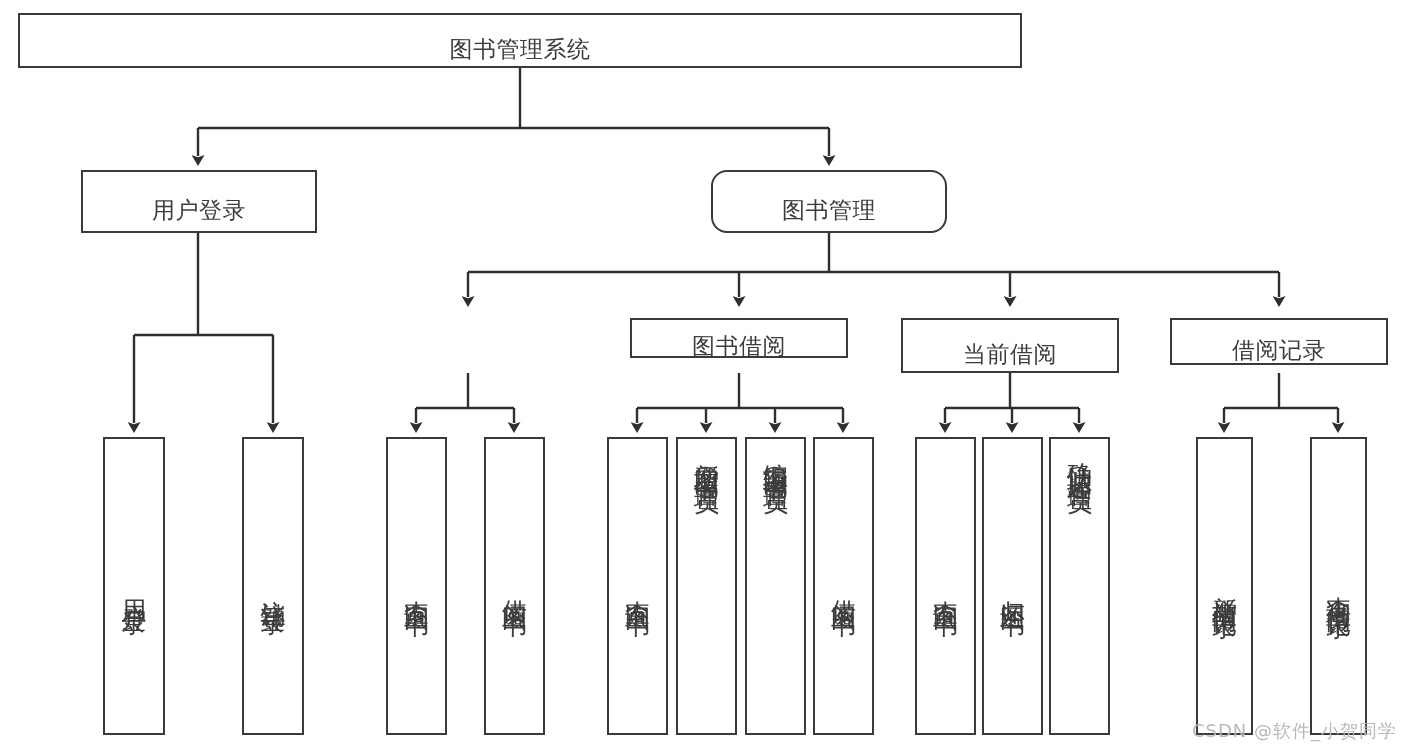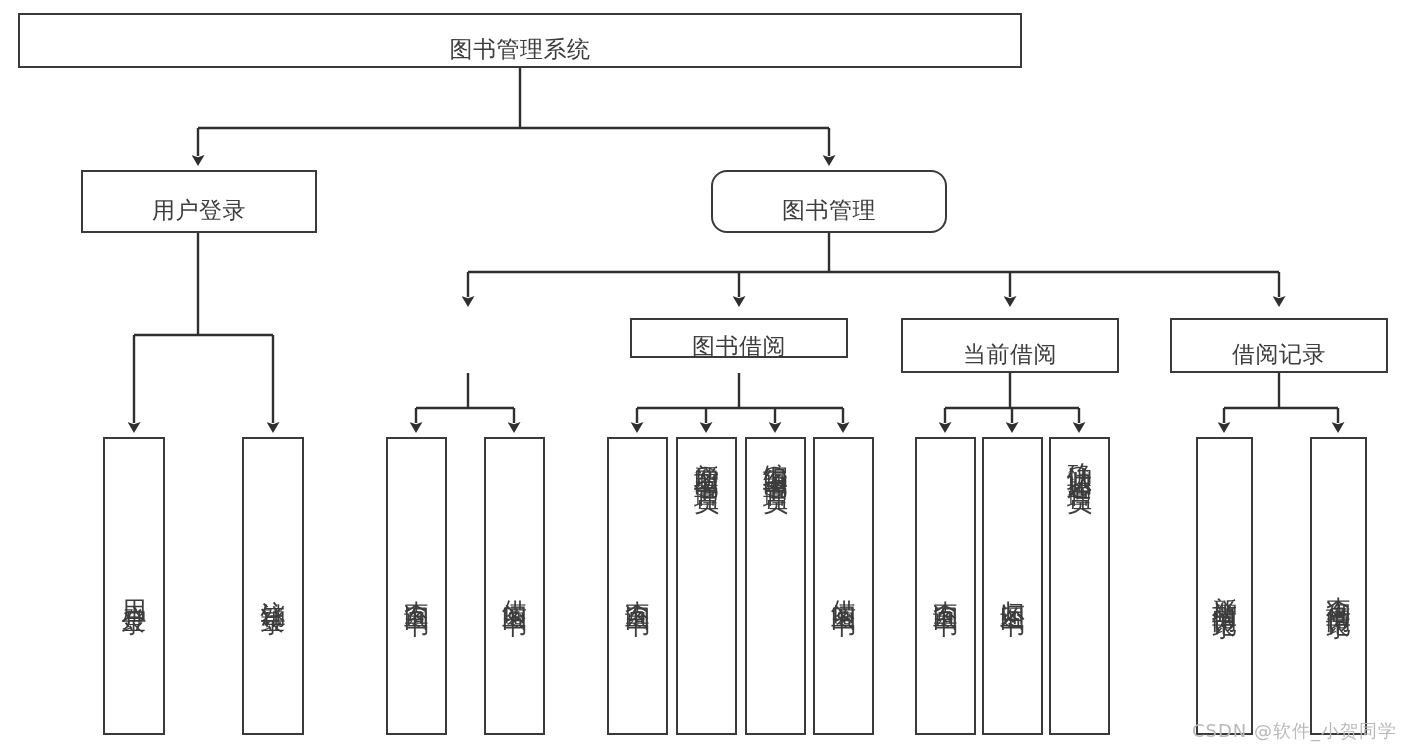--- a/index.html
+++ b/index.html
@@ -152,21 +152,21 @@
 
 
   <div class="node h-node" style="left:630px; top:318px; width:218px; height:40px;">
     <span class="label">图书借阅</span>
   </div>
 
   <div class="node h-node" style="left:901px; top:318px; width:218px; height:55px;">
     <span class="label">当前借阅</span>
   </div>
 
-  <div class="node h-node" style="left:1170px; top:318px; width:218px; height:55px;">
+  <div class="node h-node" style="left:1170px; top:318px; width:218px; height:47px;">
     <span class="label">借阅记录</span>
   </div>
 
   <div class="node v-node center" style="left:103px; top:437px; width:62px; height:298px;">
     <span class="label">用户登录</span>
   </div>
 
   <div class="node v-node center" style="left:242px; top:437px; width:62px; height:298px;">
     <span class="label">注销登录</span>
   </div>

